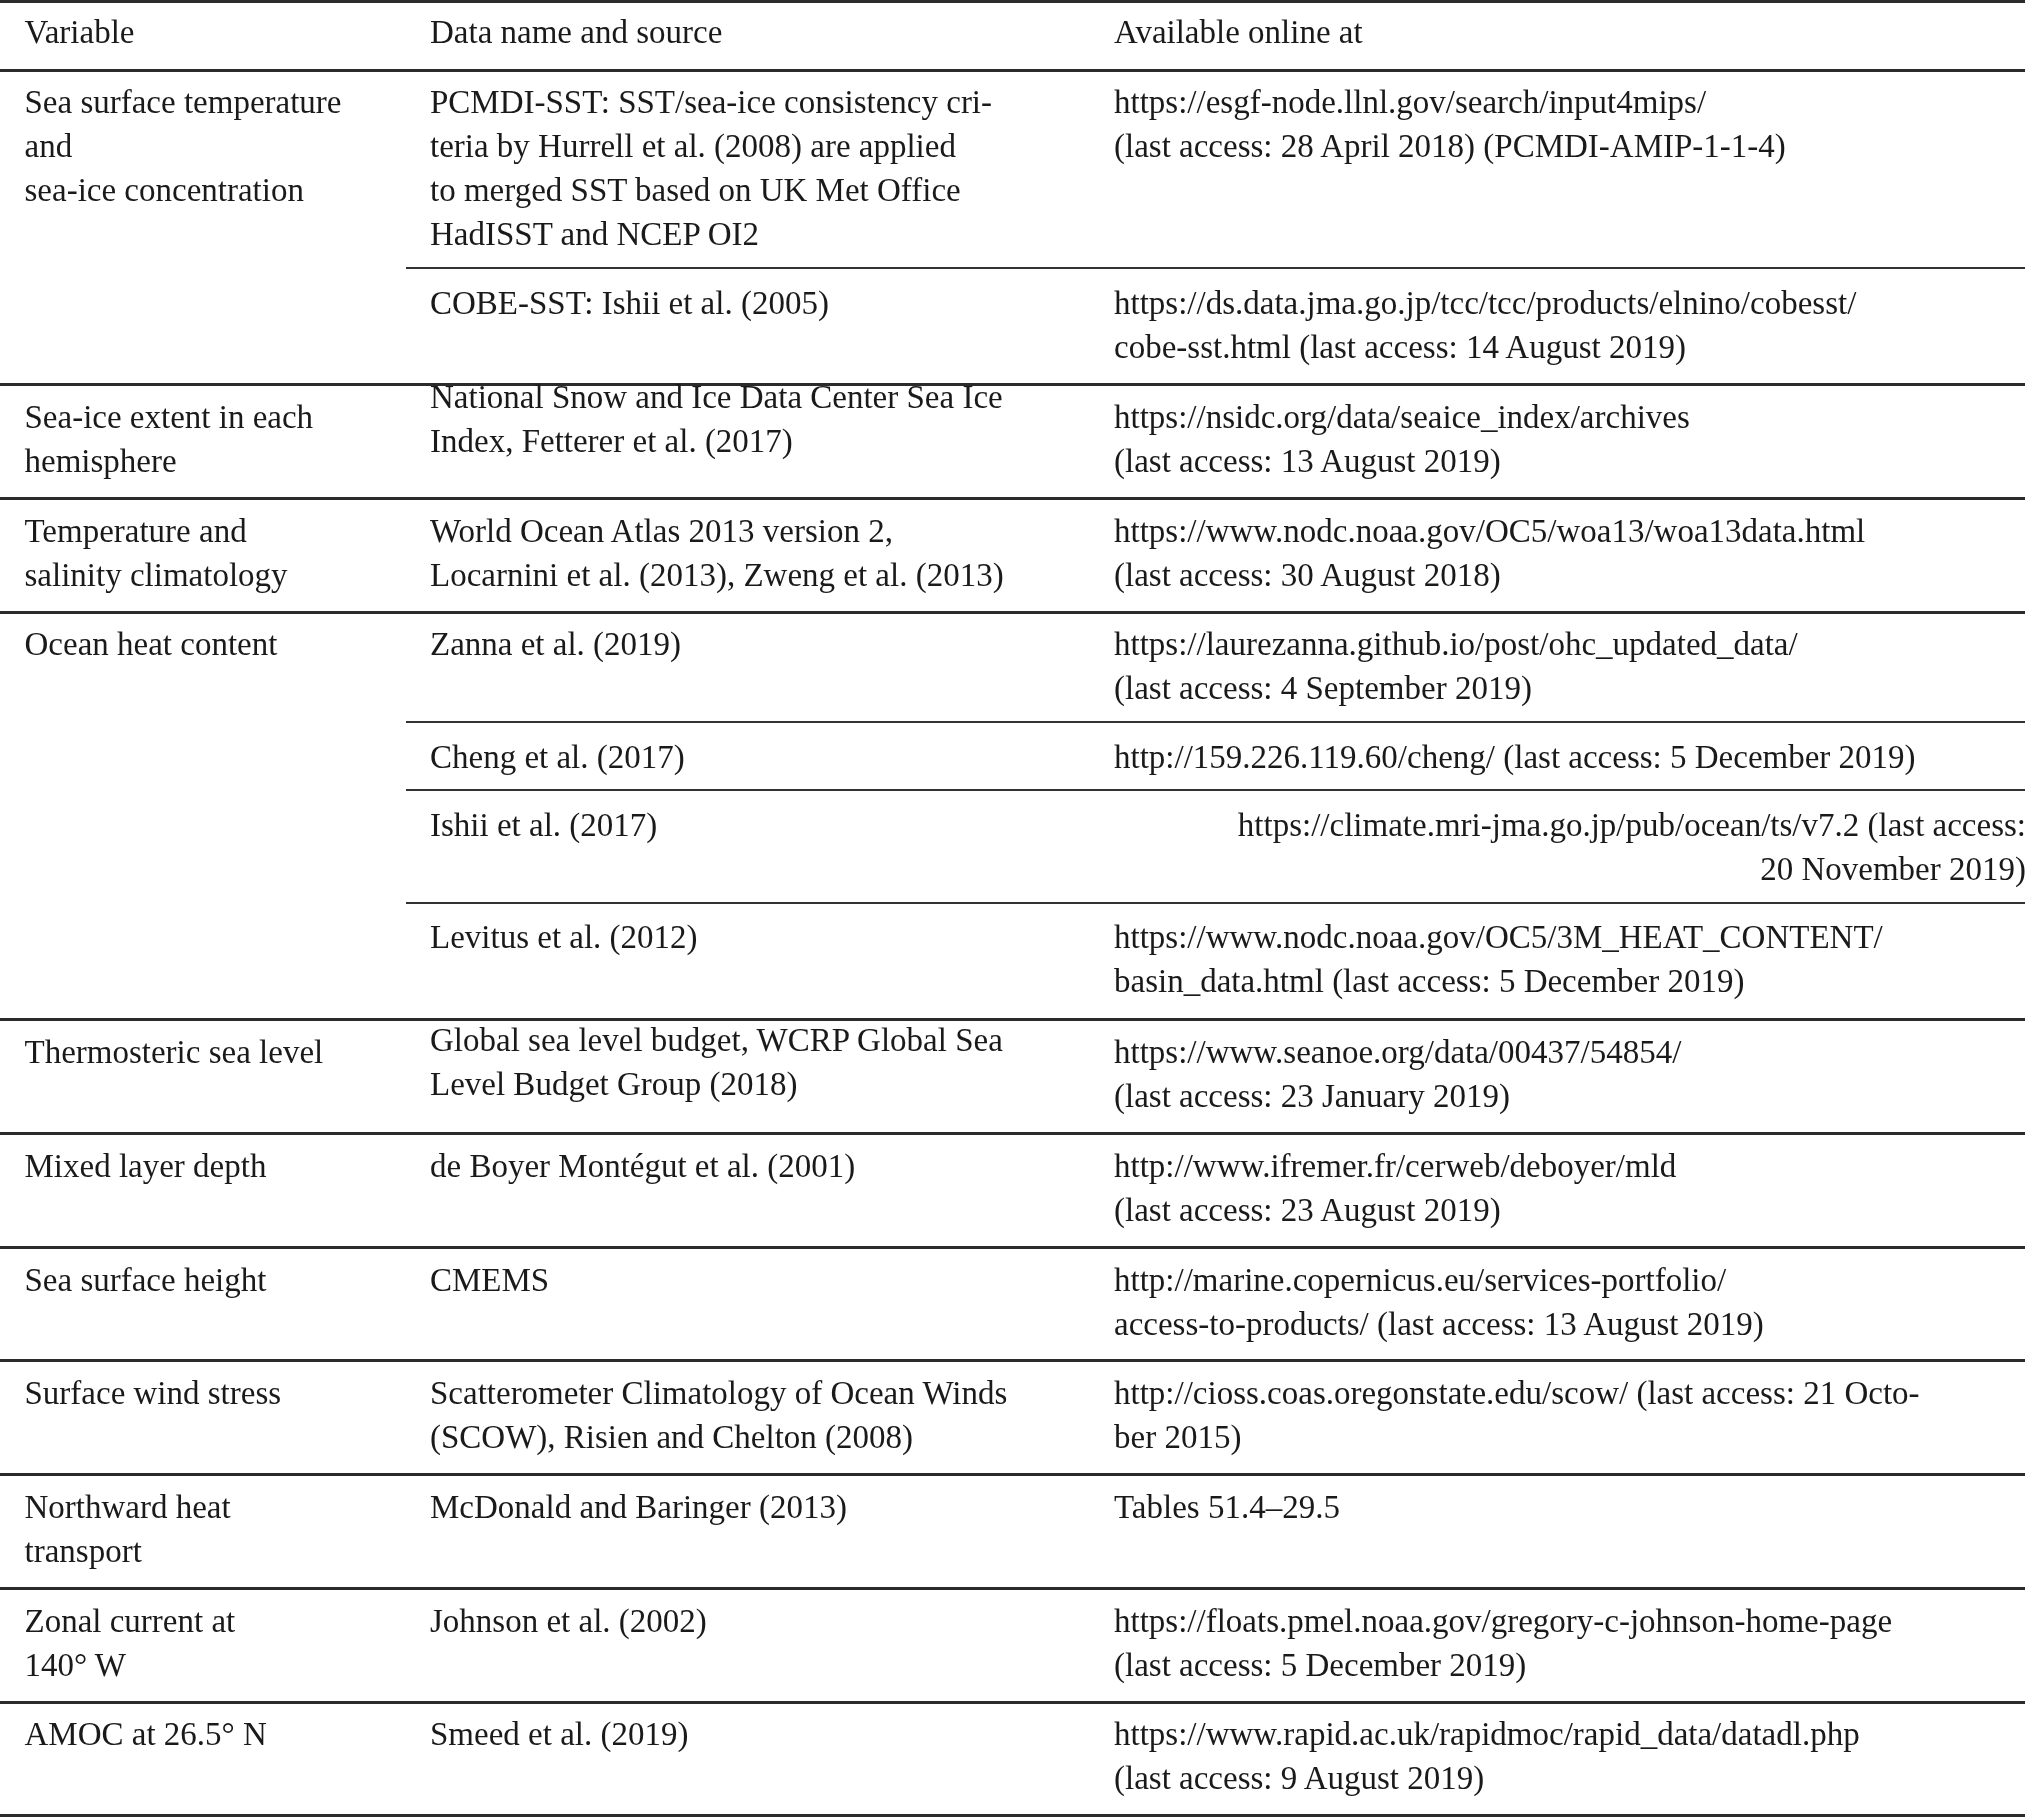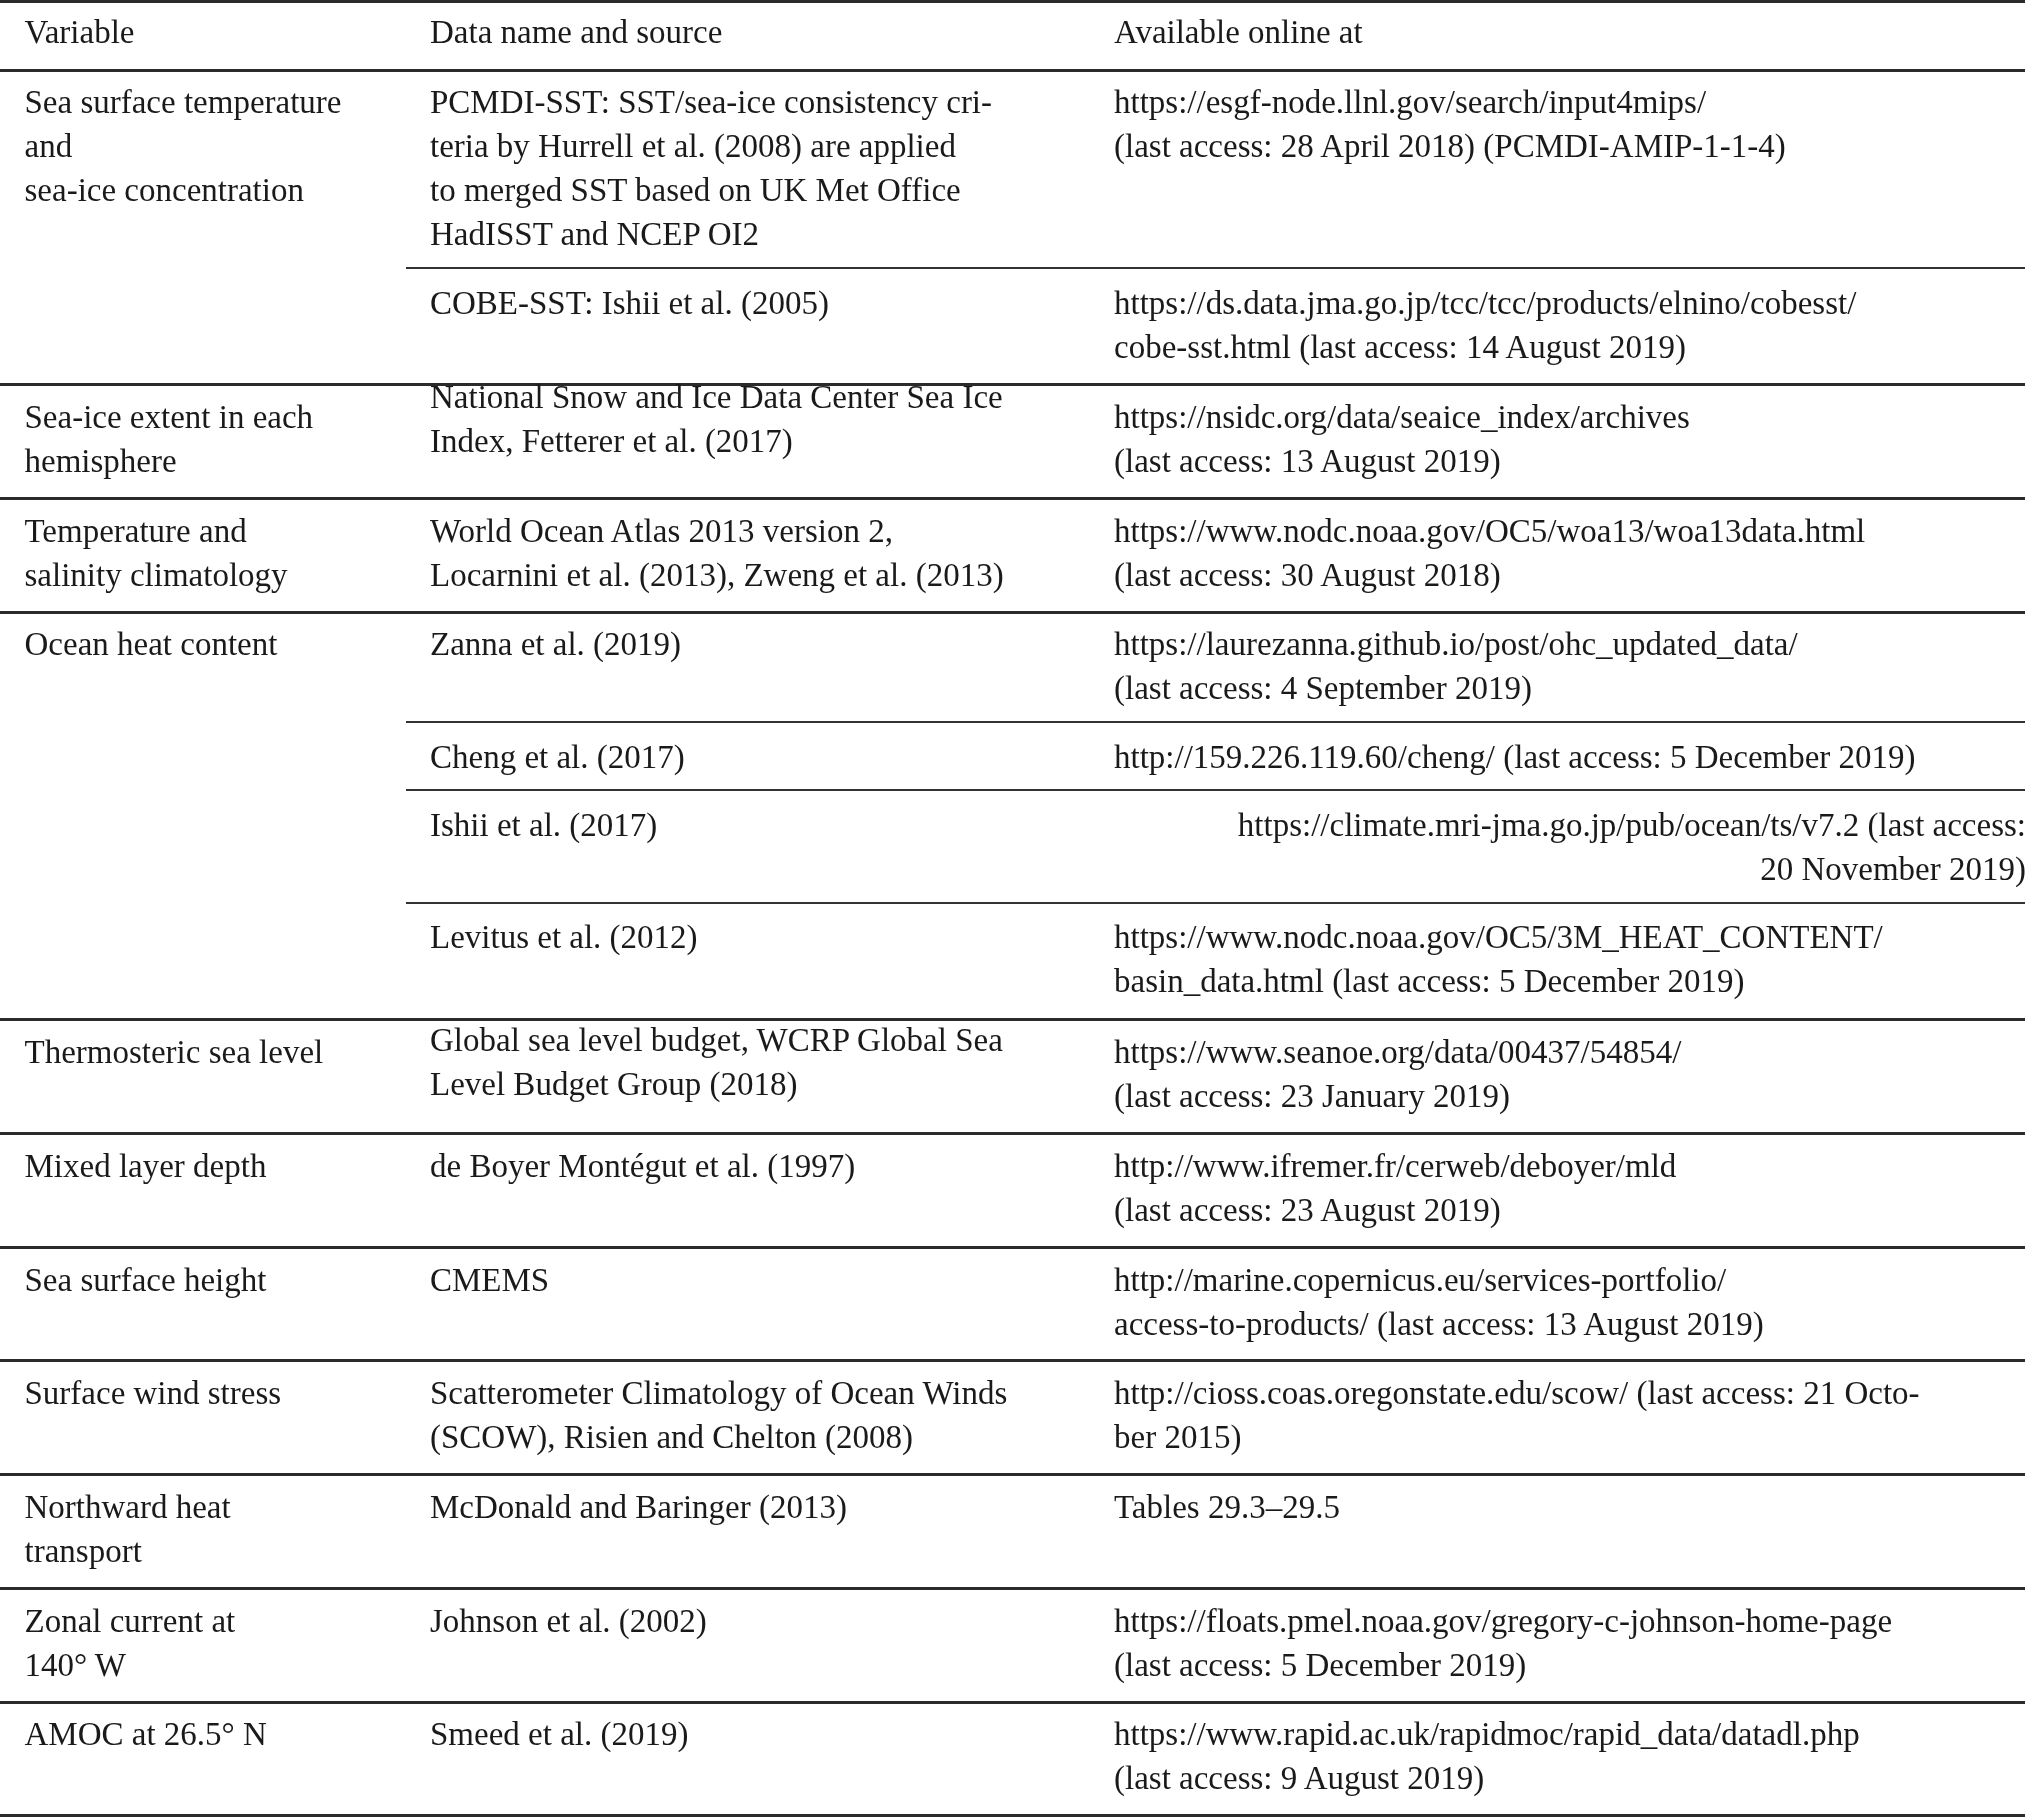--- a/index.html
+++ b/index.html
@@ -87,21 +87,21 @@
 
   <div class="cell c1" style="top:1030px;">Thermosteric sea level</div>
   <div class="cell c2" style="top:1018px;">Global sea level budget, WCRP Global Sea
 Level Budget Group (2018)</div>
   <div class="cell c3" style="top:1030px;">https://www.seanoe.org/data/00437/54854/
 (last access: 23 January 2019)</div>
 
   <div class="rule" style="top:1132px;left:0;width:2026px;"></div>
 
   <div class="cell c1" style="top:1144px;">Mixed layer depth</div>
-  <div class="cell c2" style="top:1144px;">de Boyer Montégut et al. (1997)</div>
+  <div class="cell c2" style="top:1144px;">de Boyer Montégut et al. (2001)</div>
   <div class="cell c3" style="top:1144px;">http://www.ifremer.fr/cerweb/deboyer/mld
 (last access: 23 August 2019)</div>
 
   <div class="rule" style="top:1246px;left:0;width:2026px;"></div>
 
   <div class="cell c1" style="top:1258px;">Sea surface height</div>
   <div class="cell c2" style="top:1258px;">CMEMS</div>
   <div class="cell c3" style="top:1258px;">http://marine.copernicus.eu/services-portfolio/
 access-to-products/ (last access: 13 August 2019)</div>
 
@@ -111,21 +111,21 @@
   <div class="cell c2" style="top:1371px;">Scatterometer Climatology of Ocean Winds
 (SCOW), Risien and Chelton (2008)</div>
   <div class="cell c3" style="top:1371px;">http://cioss.coas.oregonstate.edu/scow/ (last access: 21 Octo-
 ber 2015)</div>
 
   <div class="rule" style="top:1473px;left:0;width:2026px;"></div>
 
   <div class="cell c1" style="top:1485px;">Northward heat
 transport</div>
   <div class="cell c2" style="top:1485px;">McDonald and Baringer (2013)</div>
-  <div class="cell c3" style="top:1485px;">Tables 29.3–29.5</div>
+  <div class="cell c3" style="top:1485px;">Tables 51.4–29.5</div>
 
   <div class="rule" style="top:1587px;left:0;width:2026px;"></div>
 
   <div class="cell c1" style="top:1599px;">Zonal current at
 140° W</div>
   <div class="cell c2" style="top:1599px;">Johnson et al. (2002)</div>
   <div class="cell c3" style="top:1599px;">https://floats.pmel.noaa.gov/gregory-c-johnson-home-page
 (last access: 5 December 2019)</div>
 
   <div class="rule" style="top:1701px;left:0;width:2026px;"></div>

